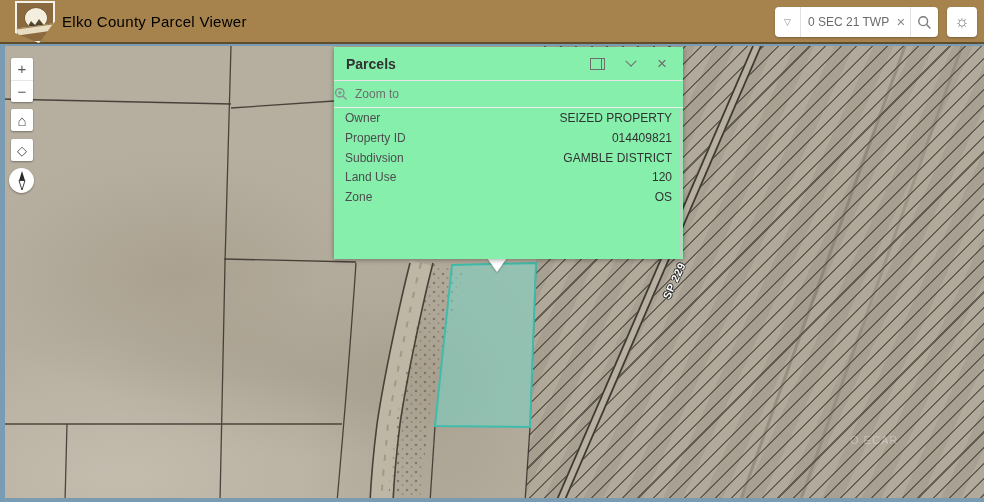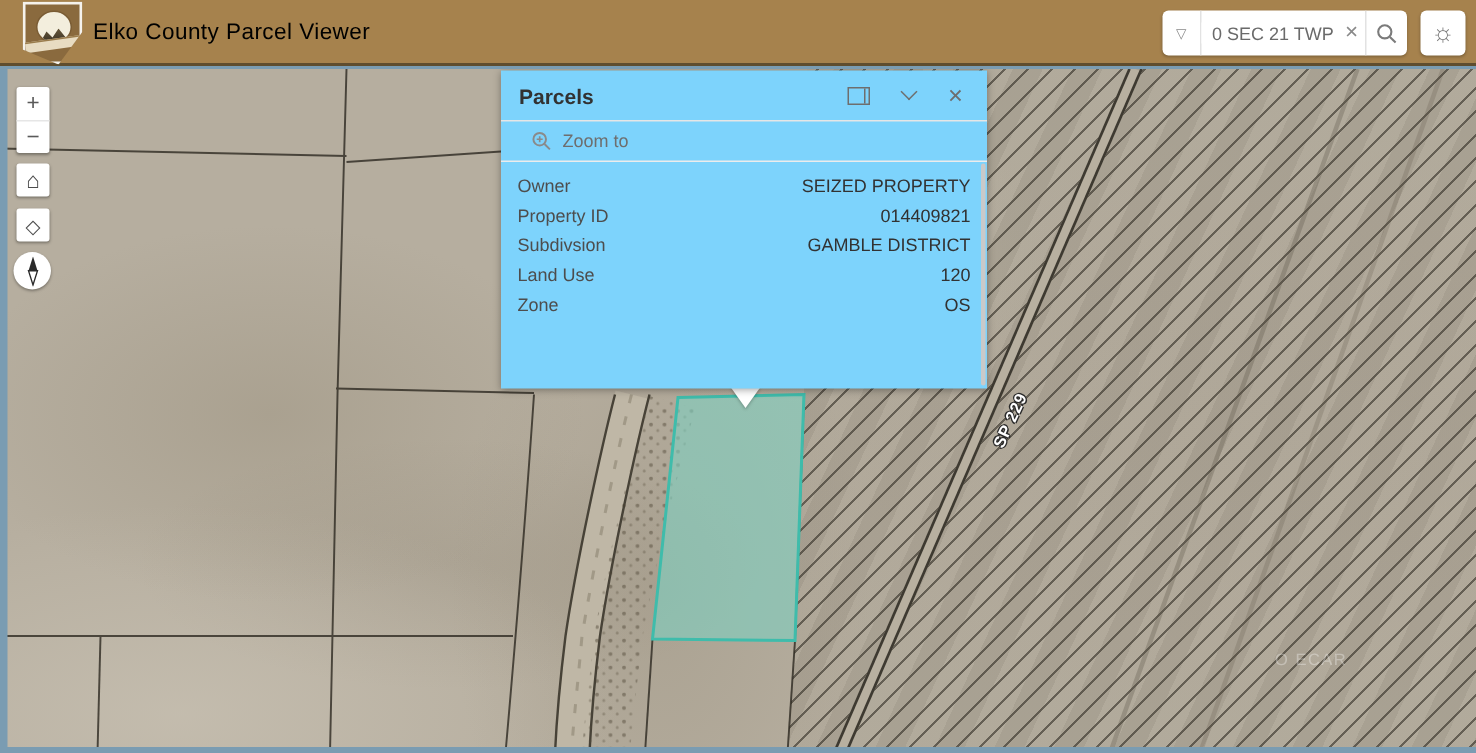--- a/index.html
+++ b/index.html
@@ -83,39 +83,39 @@
   .zoomgrp { left:11px; top:12px; width:22px; height:44px; display:flex; flex-direction:column; }
   .zoomgrp .zbtn { flex:1; display:flex; align-items:center; justify-content:center; font-size:15px; color:#5a5a5a; cursor:pointer; }
   .zoomgrp .zbtn:first-child { border-bottom:1px solid #e6e6e6; }
   .sqbtn { width:22px; height:22px; display:flex; align-items:center; justify-content:center; color:#4c4c4c; cursor:pointer; }
   .home { left:11px; top:63px; font-size:15px; }
   .locate { left:11px; top:93px; font-size:13px; }
   .compass { left:9px; top:122px; width:25px; height:25px; border-radius:50%; display:flex; align-items:center; justify-content:center; cursor:pointer; }
 
   
   .popup {
-    position:absolute; left:334px; top:1px; width:324px; height:212px; background:#7dd3fc; z-index:30;
+    position:absolute; left:334px; top:1px; width:349px; height:212px; background:#86efac; z-index:30;
     box-shadow:0 1px 5px rgba(0,0,0,.35); overflow:hidden; font-size:12px;
   }
   .popup-arrow {
     position:absolute; left:487px; top:212px; z-index:29;
     width:0; height:0; border-left:10px solid transparent; border-right:10px solid transparent; border-top:14px solid #fff;
     filter:drop-shadow(0 1px 1px rgba(0,0,0,.25));
   }
   .popup-header { height:34px; display:flex; align-items:center; padding:0 12px; border-bottom:1px solid #e6e6e6; }
   .popup-title { font-size:14px; font-weight:bold; color:#323232; flex:1; }
   .ph-icons { display:flex; align-items:center; gap:22px; margin-right:4px; }
   .dock-icon { width:15px; height:12px; border:1.4px solid #6e6e6e; position:relative; cursor:pointer; }
   .dock-icon:before { content:""; position:absolute; right:2px; top:0; height:100%; border-left:1.4px solid #6e6e6e; }
   .chev { width:8px; height:8px; border-right:1.6px solid #6e6e6e; border-bottom:1.6px solid #6e6e6e;
     transform:rotate(45deg) translate(-2px,-2px); cursor:pointer; }
   .pclose { color:#6e6e6e; font-size:17px; line-height:14px; cursor:pointer; }
-  .zoomto-row { height:27px; display:flex; align-items:center; gap:7px; padding:0 20px; border-bottom:1px solid #ececec; color:#6e6e6e; cursor:pointer; }
+  .zoomto-row { height:27px; display:flex; align-items:center; gap:7px; padding:0 0; border-bottom:1px solid #ececec; color:#6e6e6e; cursor:pointer; }
   .rows { padding-top:3px; }
-  .prow { height:19.8px; display:flex; align-items:flex-end; padding:0 11px; }
+  .prow { height:19.8px; display:flex; align-items:flex-start; padding:0 11px; }
   .prow .lbl { color:#4d4d4d; flex:0 0 auto; }
   .prow .val { color:#323232; flex:1; text-align:right; white-space:nowrap; }
   .pscroll { position:absolute; right:1px; top:62px; width:3px; height:148px; background:#c9c9c9; border-radius:2px; cursor:pointer; }
 </style>
 </head>
 <body>
 
 <div class="header">
   <div class="logo">
     <div class="seal"></div>

